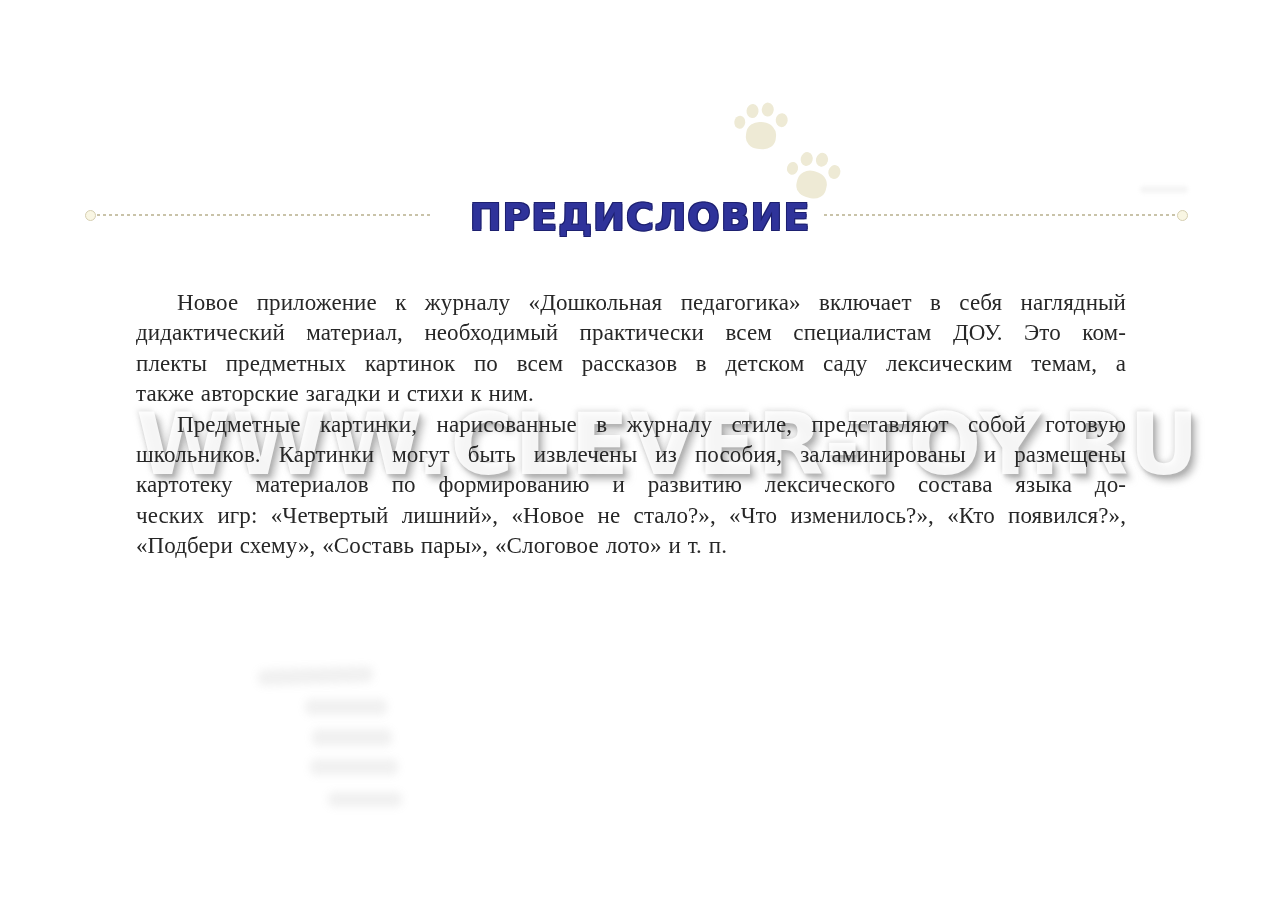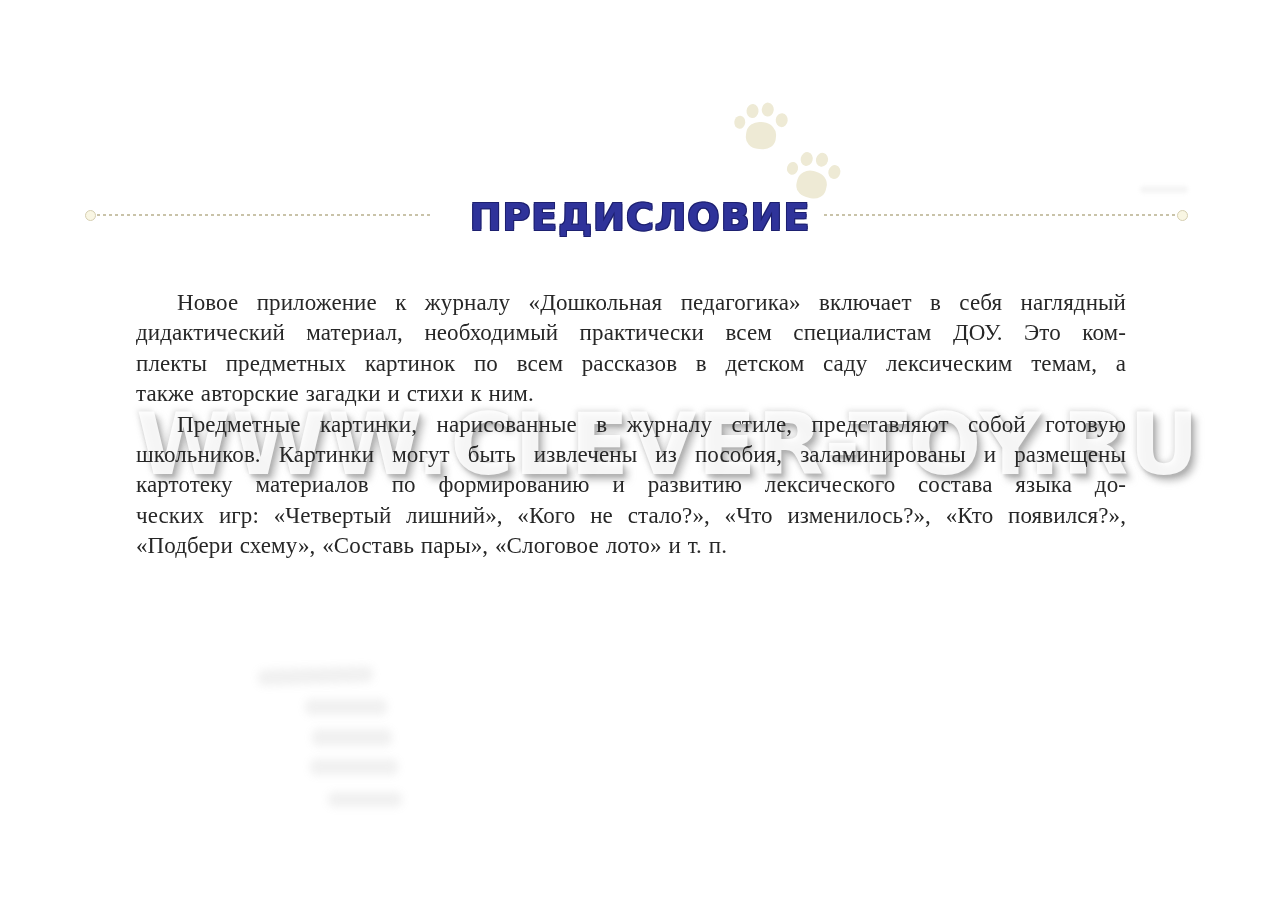--- a/index.html
+++ b/index.html
@@ -122,21 +122,21 @@
   <div class="watermark">WWW.CLEVER-TOY.RU</div>
 
   <div class="text-block" id="text-block">
       <div class="line para-first">Новое приложение к журналу «Дошкольная педагогика» включает в себя наглядный</div>
       <div class="line">дидактический материал, необходимый практически всем специалистам ДОУ. Это ком-</div>
       <div class="line">плекты предметных картинок по всем рассказов в детском саду лексическим темам, а</div>
       <div class="line para-last">также авторские загадки и стихи к ним.</div>
       <div class="line para-first">Предметные картинки, нарисованные в журналу стиле, представляют собой готовую</div>
       <div class="line">школьников. Картинки могут быть извлечены из пособия, заламинированы и размещены</div>
       <div class="line">картотеку материалов по формированию и развитию лексического состава языка до-</div>
-      <div class="line">ческих игр: «Четвертый лишний», «Кого не стало?», «Что изменилось?», «Кто появился?»,</div>
+      <div class="line">ческих игр: «Четвертый лишний», «Новое не стало?», «Что изменилось?», «Кто появился?»,</div>
       <div class="line para-last">«Подбери схему», «Составь пары», «Слоговое лото» и т. п.</div>
     </div>
 
   <div class="smudge smudge-1"></div>
   <div class="smudge smudge-2"></div>
   <div class="smudge smudge-3"></div>
   <div class="smudge smudge-4"></div>
   <div class="smudge smudge-5"></div>
   <div class="smudge smudge-6"></div>
 

